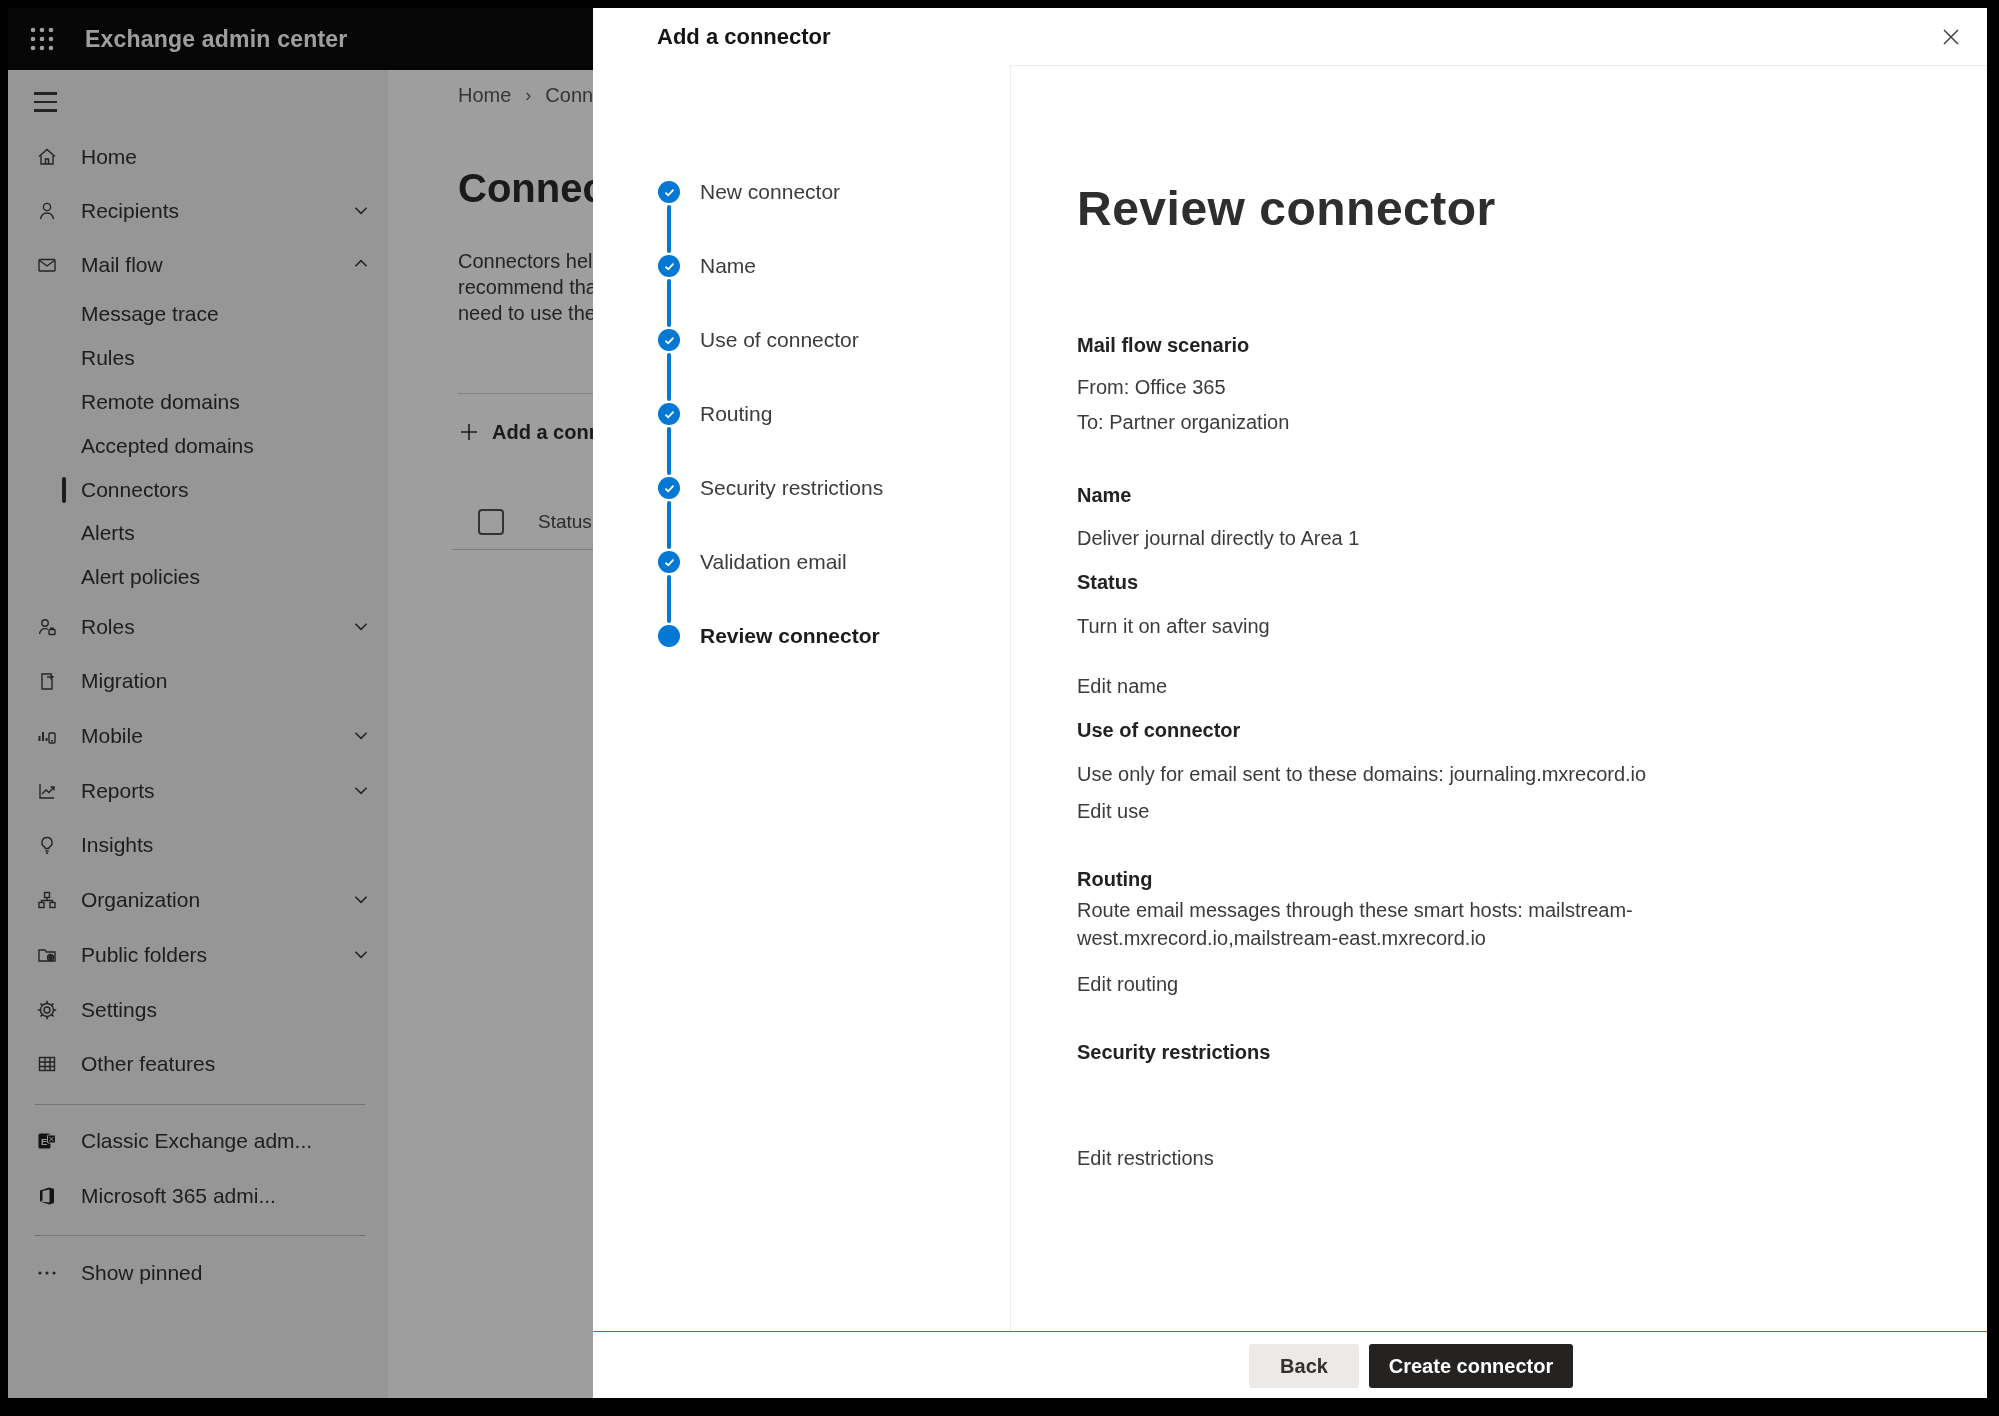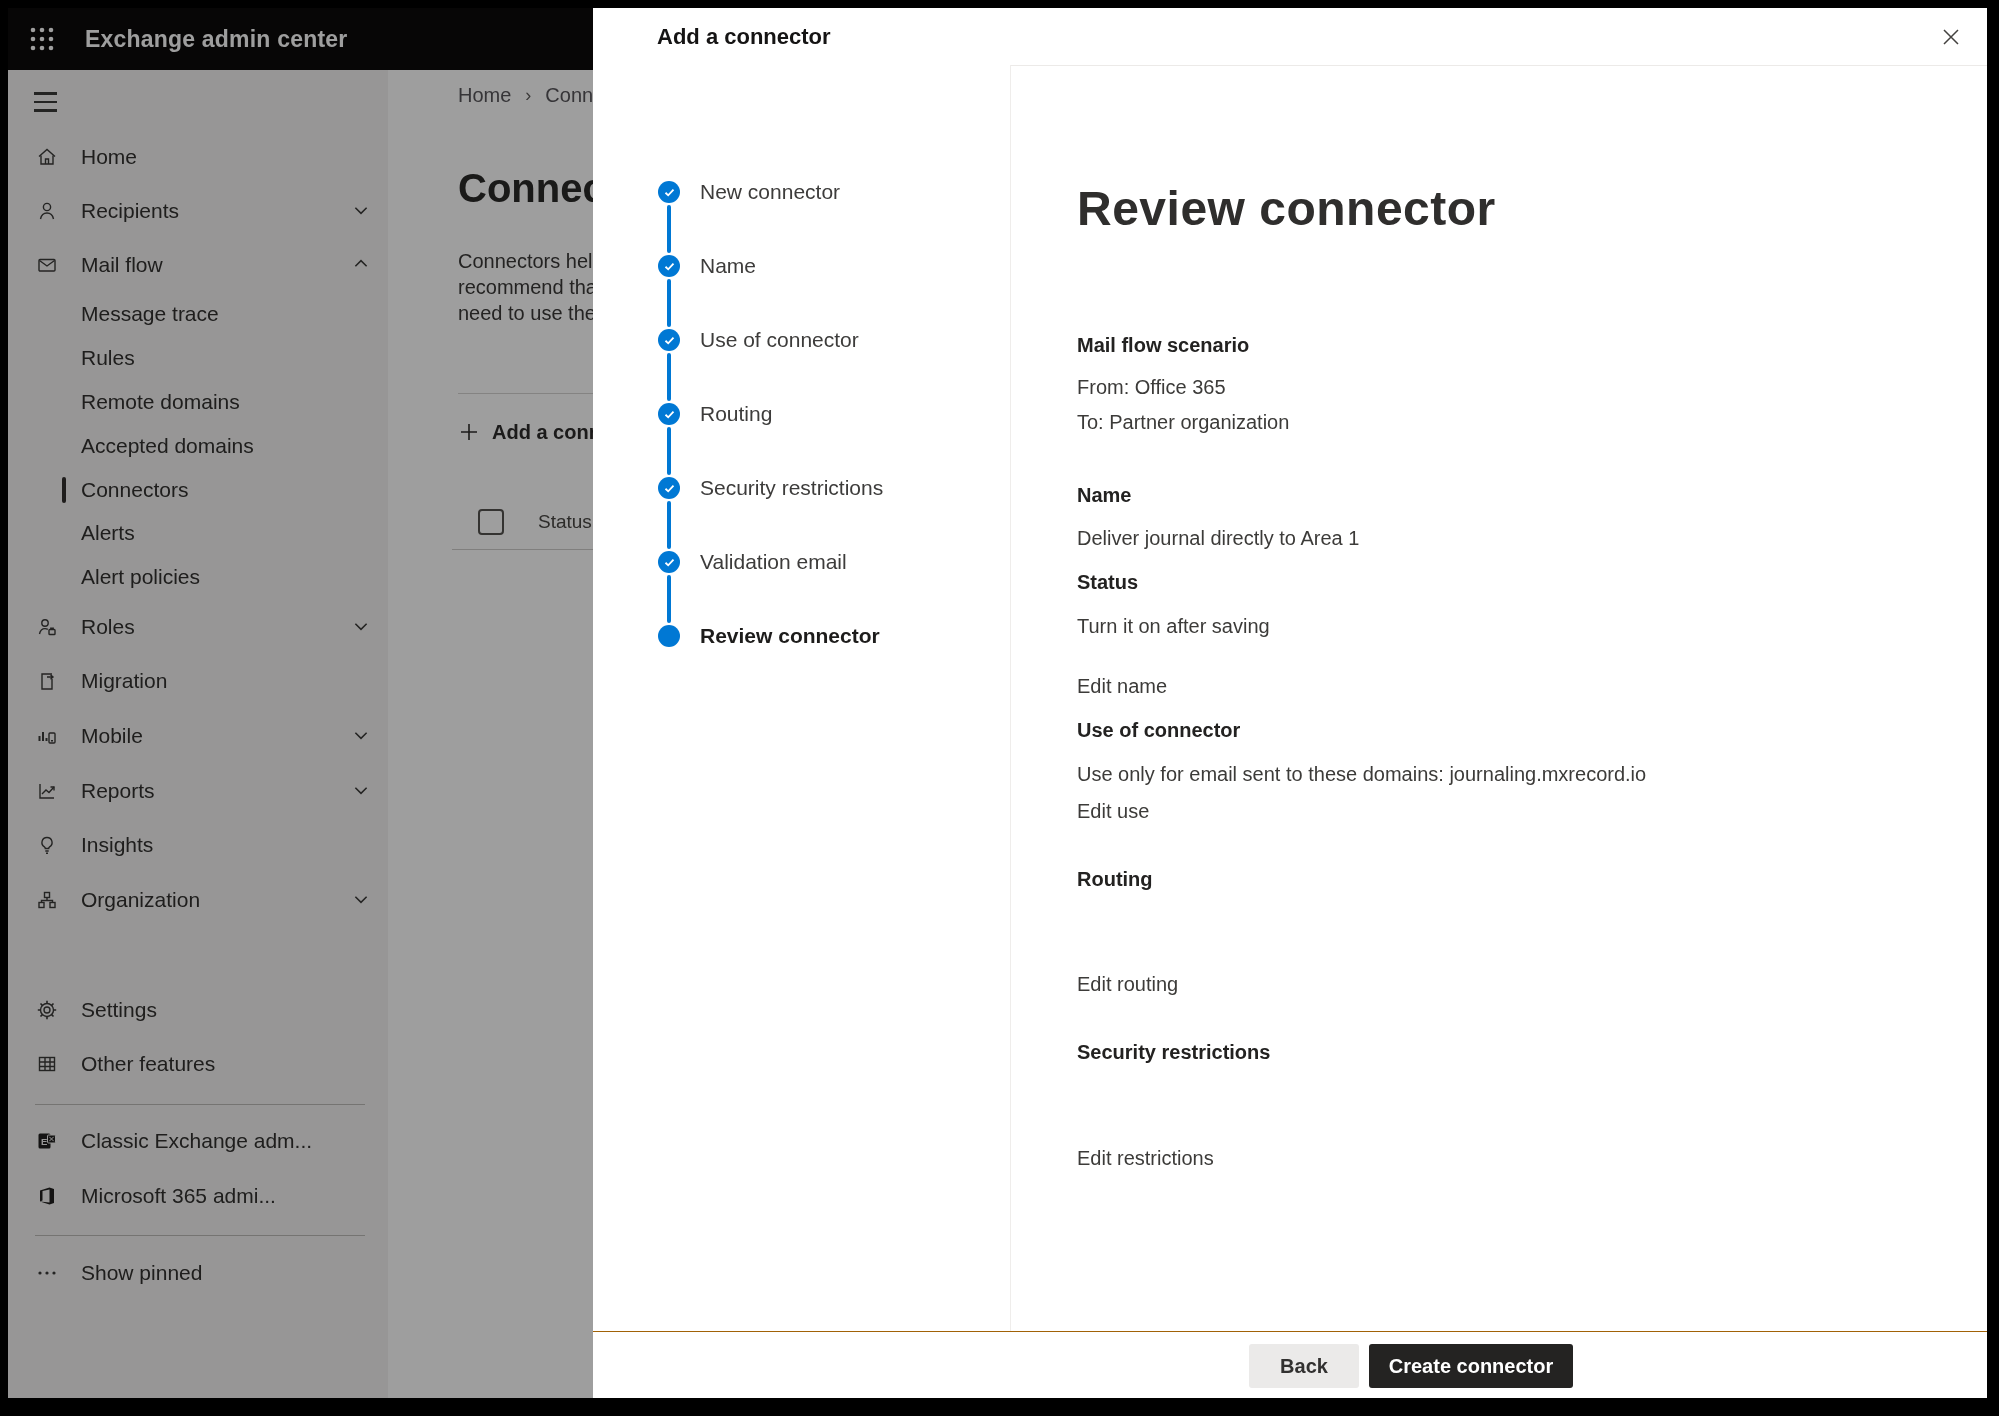--- a/index.html
+++ b/index.html
@@ -224,20 +224,33 @@
               <rect x="3" y="13.5" width="5" height="5"></rect>
               <rect x="14" y="13.5" width="5" height="5"></rect>
               <path d="M11 8.5v3M5.5 13.5v-2h11v2"></path>
             </svg>
           </span>
       <span class="nlabel">Organization</span>
       <span class="chev"><svg class="ic" width="18" height="18" viewBox="0 0 16 16">
               <path d="M3 6l5 5 5-5"></path>
             </svg></span>
     </div>
+    <div class="nav-row" style="top:863px">
+      <span class="nicon">
+            <svg class="ic" width="22" height="22" viewBox="0 0 22 22">
+              <path d="M3 6h6l1.5 2H19v9H3z"></path>
+              <circle cx="14.5" cy="13.5" r="3"></circle>
+              <path d="M11.5 13.5h6M14.5 10.5c1.2 1.8 1.2 4.2 0 6M14.5 10.5c-1.2 1.8-1.2 4.2 0 6"></path>
+            </svg>
+          </span>
+      <span class="nlabel">Public folders</span>
+      <span class="chev"><svg class="ic" width="18" height="18" viewBox="0 0 16 16">
+              <path d="M3 6l5 5 5-5"></path>
+            </svg></span>
+    </div>
     <div class="nav-row" style="top:918px">
       <span class="nicon">
             <svg class="ic" width="22" height="22" viewBox="0 0 22 22">
               <circle cx="11" cy="11" r="3"></circle>
               <circle cx="11" cy="11" r="6.5"></circle>
               <path d="M11 1.8v3M11 17.2v3M1.8 11h3M17.2 11h3M4.5 4.5l2.1 2.1M15.4 15.4l2.1 2.1M17.5 4.5l-2.1 2.1M6.6 15.4l-2.1 2.1" stroke-width="1.6"></path>
             </svg>
           </span>
       <span class="nlabel">Settings</span>
     </div>
@@ -389,20 +402,21 @@
 
     <div class="rv rv-h2" style="top:560px">Status</div>
     <div class="rv rv-body" style="top:604px">Turn it on after saving</div>
     <div class="rv rv-body rv-link" style="top:664px">Edit name</div>
 
     <div class="rv rv-h2" style="top:708px">Use of connector</div>
     <div class="rv rv-body" style="top:752px">Use only for email sent to these domains: journaling.mxrecord.io</div>
     <div class="rv rv-body rv-link" style="top:789px">Edit use</div>
 
     <div class="rv rv-h2" style="top:857px">Routing</div>
+    <div class="rv rv-body rv-wrap" style="top:888px;width:815px">Route email messages through these smart hosts: mailstream-west.mxrecord.io,mailstream-east.mxrecord.io</div>
     <div class="rv rv-body rv-link" style="top:962px">Edit routing</div>
 
     <div class="rv rv-h2" style="top:1030px">Security restrictions</div>
     <div class="rv rv-body rv-link" style="top:1136px">Edit restrictions</div>
 
     <div class="m-footer">
       <div class="btn btn-back">Back</div>
       <div class="btn btn-create">Create connector</div>
     </div>
   </div>

